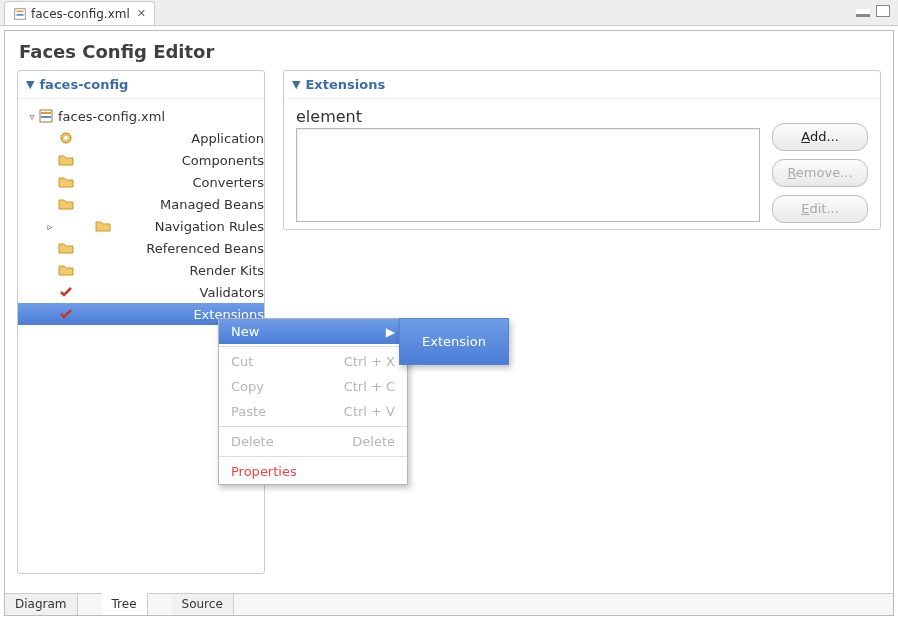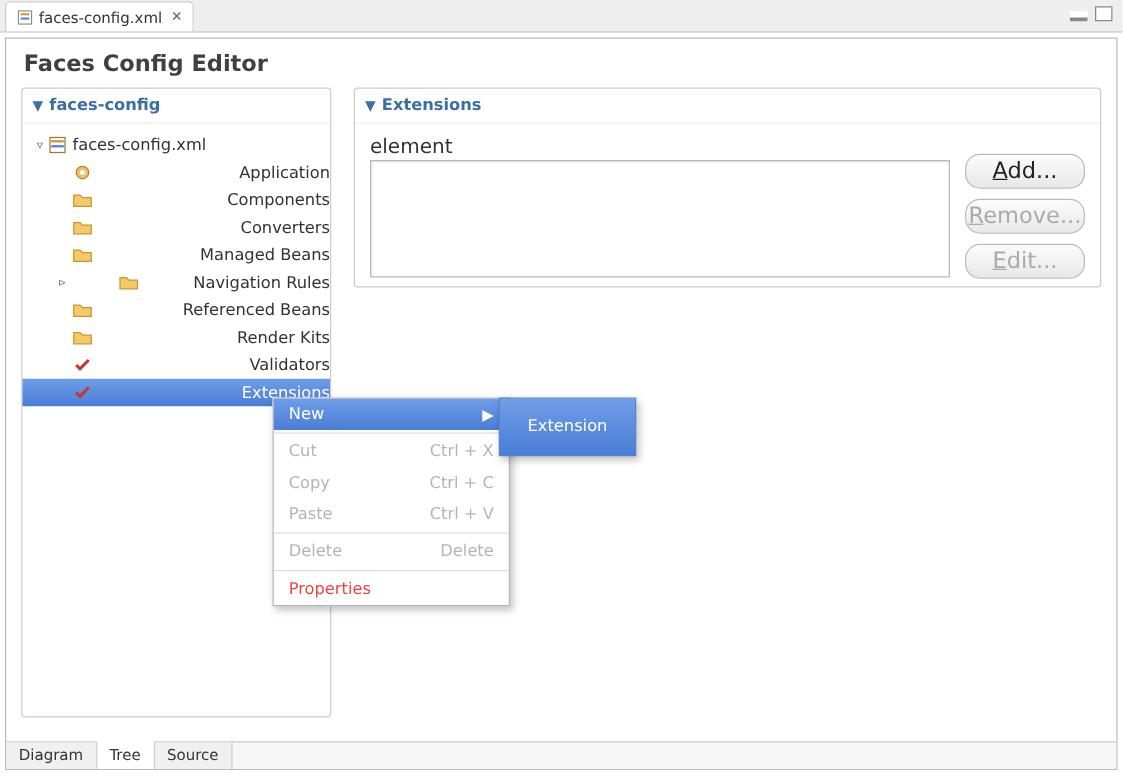--- a/index.html
+++ b/index.html
@@ -128,21 +128,21 @@
     height: 94px;
     background: #fff;
     box-shadow: inset 1px 1px 2px rgba(0,0,0,0.08);
   }
   .btn-col { display:flex; flex-direction:column; gap:8px; width:96px; padding-top:16px;}
   .btn {
     height: 28px;
     border: 1px solid #bcbcbc;
     border-radius: 12px;
     background: linear-gradient(#fcfcfc, #e8e8e8);
-    font-size: 18px;
+    font-size: 13px;
     color: #222;
     cursor: default;
     text-align:center;
     line-height:26px;
   }
   .btn.disabled { color: #aaa; }
   .btn .ul { text-decoration: underline; }
   
   .ctx-menu {
     position: absolute;
@@ -181,20 +181,21 @@
   .bottom-tabs {
     position:absolute;
     left: 0;
     bottom: 0;
     height: 22px;
     display:flex;
     font-size: 12px;
     border-top: 1px solid #ccc;
     width: 100%;
     background: #f6f6f6;
+    gap: 24px;
   }
   .bt {
     padding: 3px 10px;
     border-right: 1px solid #ccc;
     background:#f0f0f0;
     color:#333;
   }
   .bt.active {
     background:#fff;
     border-top: 1px solid #fff;

